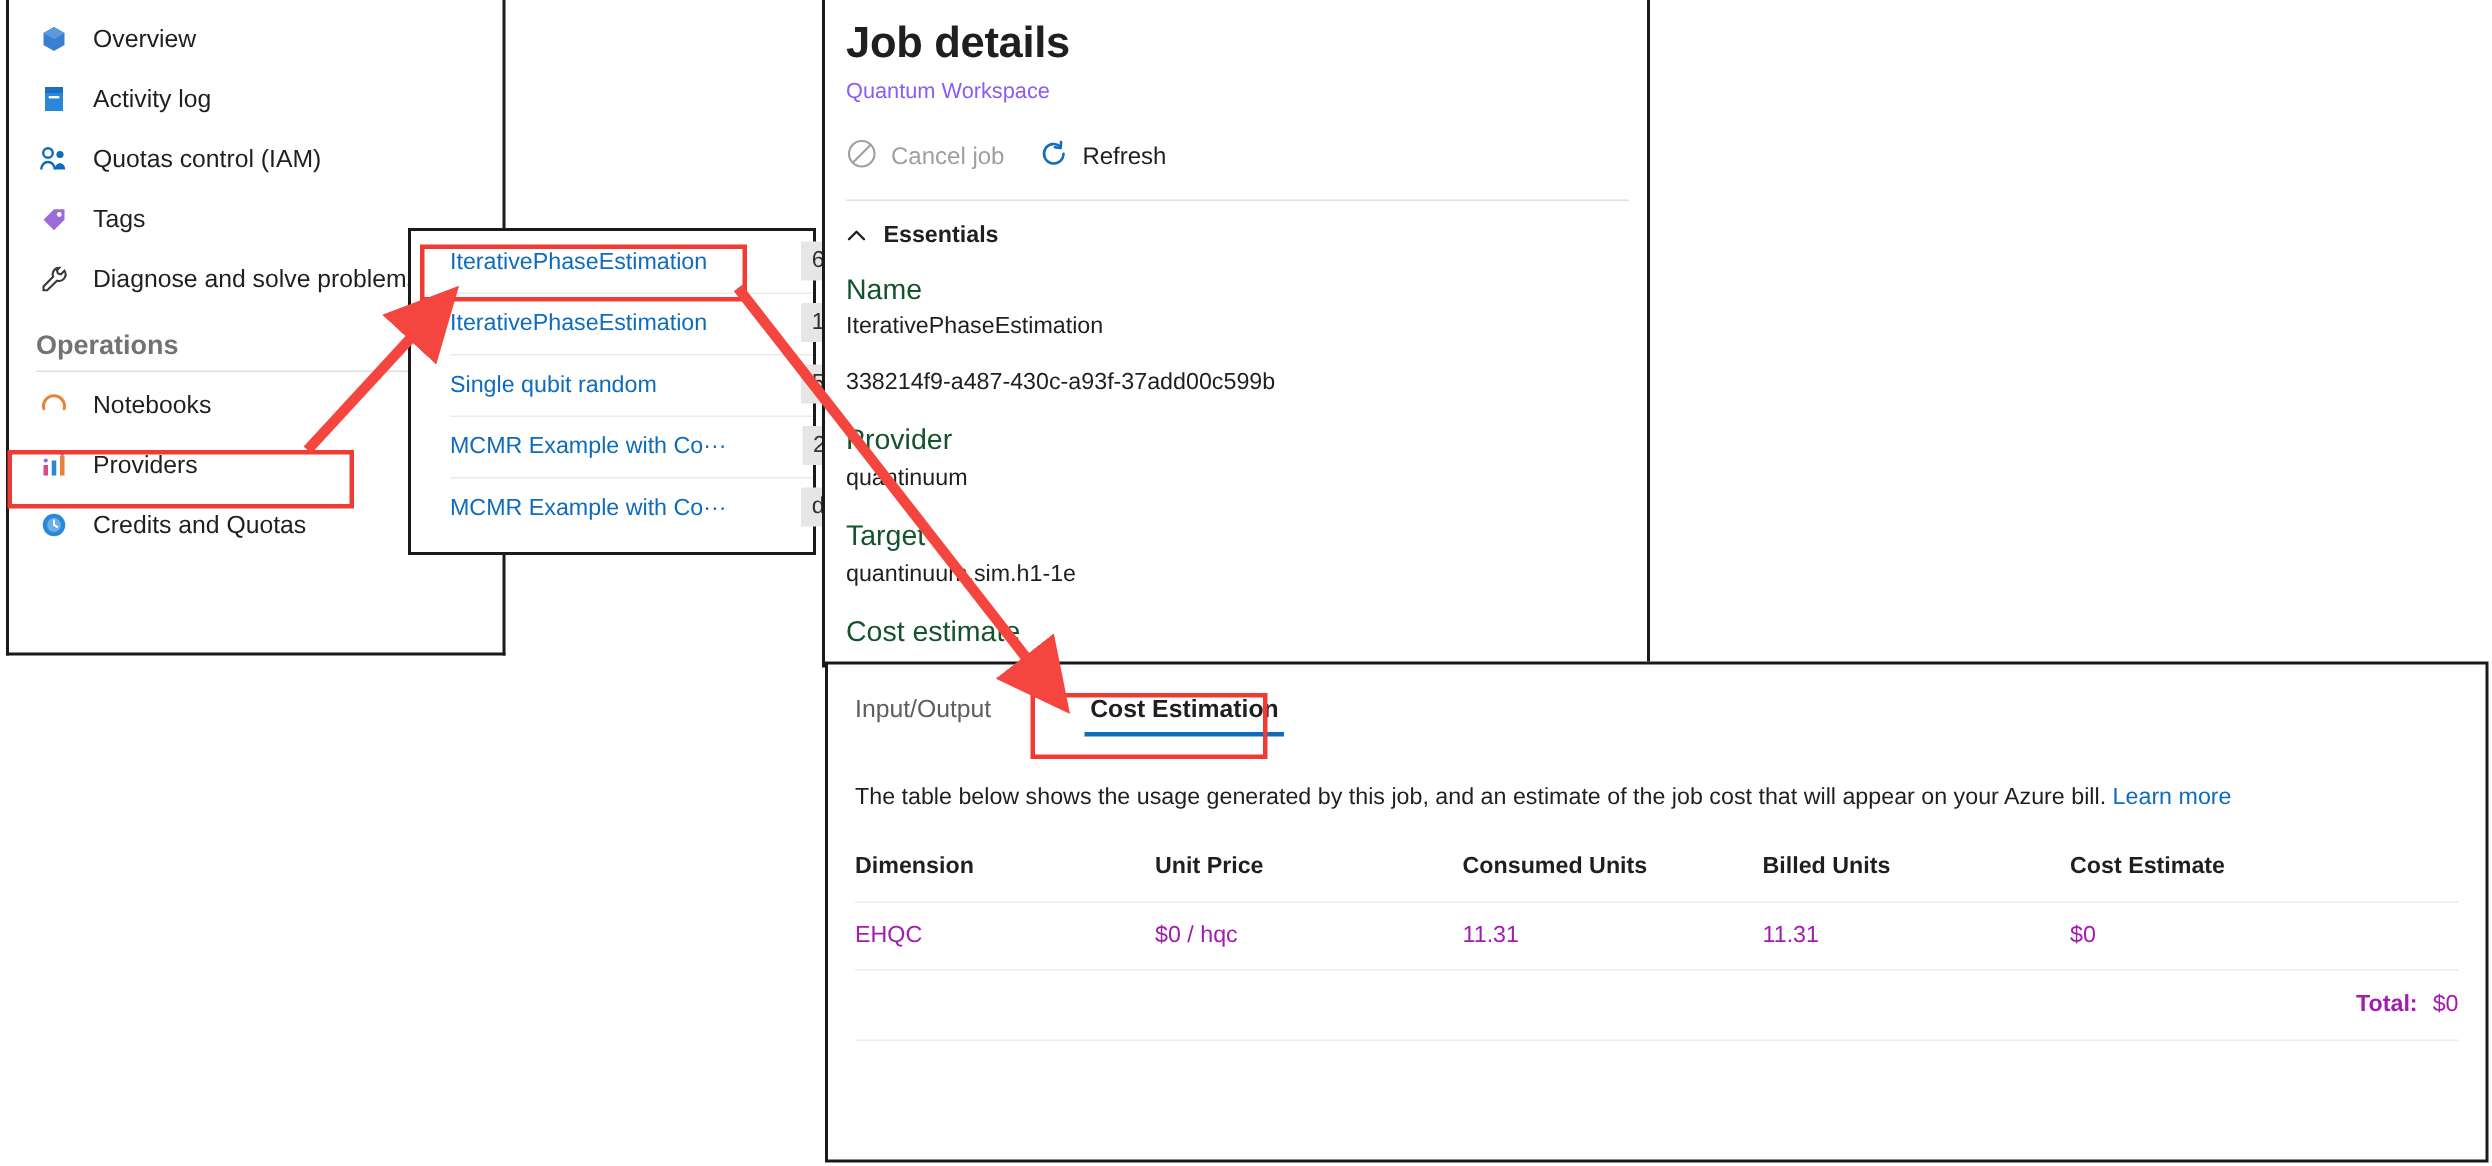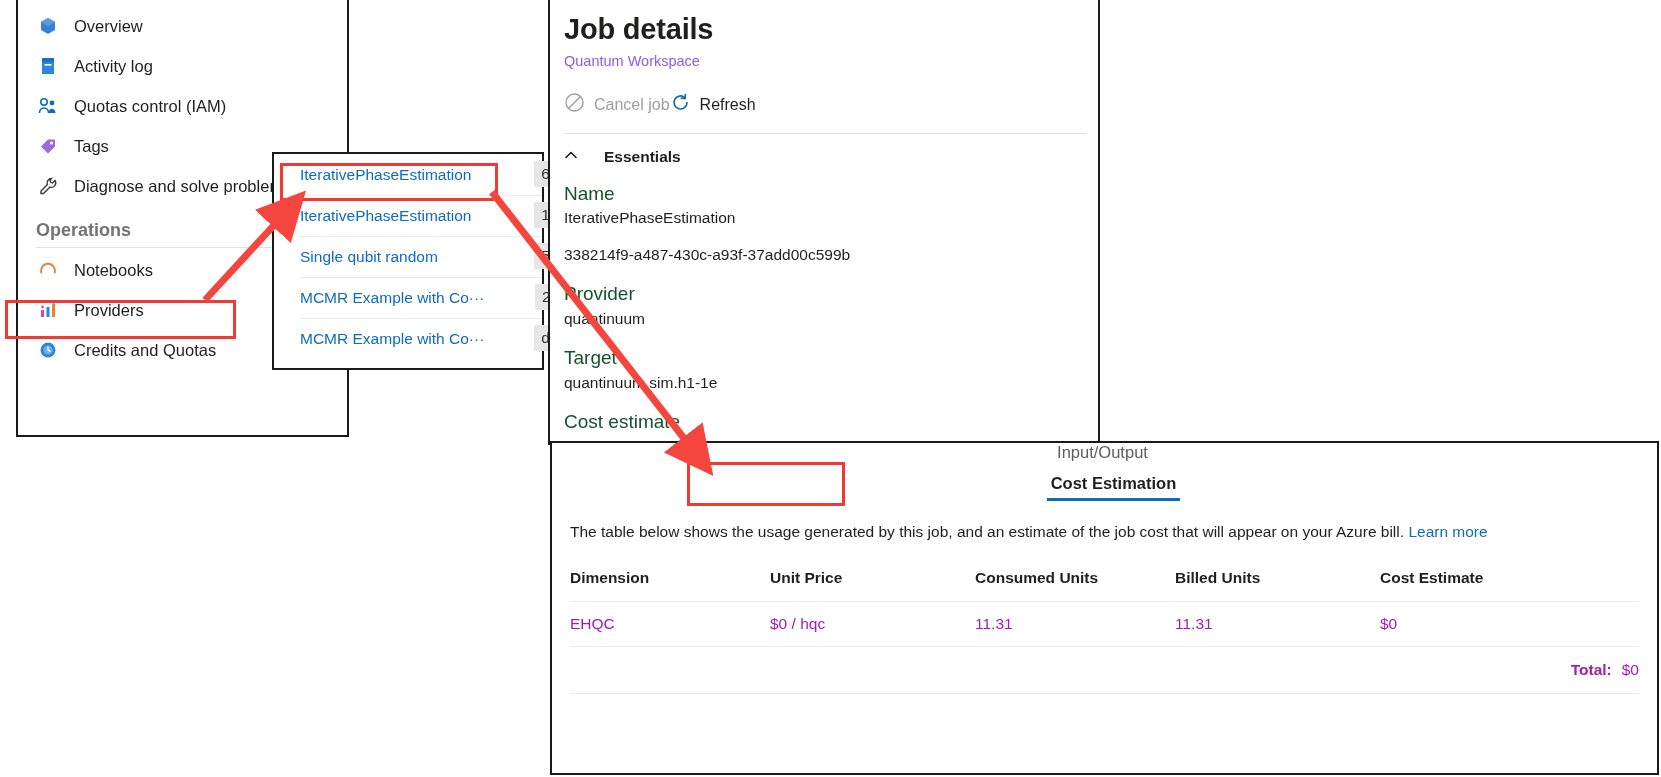--- a/index.html
+++ b/index.html
@@ -7,55 +7,55 @@
     width:1661px;height:777px;
     background:#ffffff;
     font-family:"Liberation Sans","DejaVu Sans",sans-serif;
     color:#201f1e;
     position:relative;
     overflow:hidden;
   }
   .panel{position:absolute;background:#ffffff;border:2px solid #1a1a1a;box-sizing:border-box;}
 
   
-  #sidebar-panel{left:16px;top:0px;width:333px;height:437px;border-top:none;}
+  #sidebar-panel{left:4px;top:0px;width:333px;height:437px;border-top:none;}
   .nav-list{padding:6px 0 0 0;}
   .nav-item{display:flex;align-items:center;height:40px;padding-left:18px;box-sizing:border-box;cursor:pointer;}
   .nav-item .ico{width:24px;height:24px;margin-right:14px;flex:0 0 24px;display:flex;align-items:center;justify-content:center;}
   .nav-item .lbl{font-size:16.5px;color:#201f1e;white-space:nowrap;}
   .nav-section{font-size:18px;font-weight:bold;padding:14px 0 6px 18px;color:#737373;}
   .nav-divider{height:1px;background:#e1dfdd;margin:0 14px 2px 18px;}
   .nav-item.selected{background:#edebe9;}
 
   
   #joblist-panel{left:272px;top:152px;width:272px;height:218px;}
   .job-row{display:flex;align-items:center;height:41px;padding:0 0 0 26px;box-sizing:border-box;position:relative;}
   .job-row + .job-row::before{content:"";position:absolute;left:26px;right:0;top:0;height:1px;background:#edebe9;}
   .job-name{font-size:15.5px;color:#0f6cbd;white-space:nowrap;cursor:pointer;}
   .job-id{position:absolute;right:-32px;top:7px;background:#e6e6e6;color:#323130;font-size:15.5px;padding:4px 7px;border-radius:1px;white-space:nowrap;}
 
   
   #details-panel{left:548px;top:-2px;width:552px;height:447px;}
   .jd-inner{padding:14px 0 0 14px;}
   .jd-title{font-size:29px;font-weight:bold;letter-spacing:-.2px;color:#201f1e;line-height:1.1;}
   .jd-sub{font-size:14.5px;color:#8b5cf6;margin-top:7px;}
-  .jd-cmdbar{display:flex;align-items:center;margin-top:22px;height:28px;}
+  .jd-cmdbar{display:flex;align-items:center;gap:22px;margin-top:22px;height:28px;}
   .cmd{display:flex;align-items:center;gap:9px;font-size:16px;cursor:pointer;}
   .cmd.disabled{color:#a19f9d;cursor:default;}
   .cmd .lbl2{white-space:nowrap;}
   .jd-hr{height:1px;background:#e1dfdd;margin:14px 12px 0 0;}
-  .jd-essentials{display:flex;gap:26px;margin-top:14px;font-size:15.5px;font-weight:bold;}
+  .jd-essentials{display:flex;align-items:center;gap:11px;margin-top:14px;font-size:15.5px;font-weight:bold;}
   .chev{display:inline-block;width:14px;height:14px;}
   .field{margin-top:14px;}
   .field .k{font-size:19px;color:#14532d;line-height:1.45;}
   .field .v{font-size:15.5px;color:#201f1e;line-height:1.45;}
 
   
   #cost-panel{left:550px;top:441px;width:1109px;height:334px;}
-  .tabs{display:flex;align-items:center;height:52px;padding-left:18px;gap:0px;flex-direction:column;}
+  .tabs{display:flex;align-items:flex-end;height:52px;padding-left:18px;gap:16px;}
   .tab{position:relative;font-size:16.5px;color:#605e5c;padding:0 22px 12px 0;cursor:pointer;white-space:nowrap;}
   .tab.active{color:#201f1e;font-weight:bold;padding-left:28px;padding-right:28px;}
   .tab.active .underline{position:absolute;left:24px;right:24px;bottom:4px;height:3px;background:#0f6cbd;}
   .cost-desc{font-size:15.5px;color:#201f1e;padding:28px 0 0 18px;white-space:nowrap;}
   .cost-desc a{color:#0f6cbd;text-decoration:none;}
   table.cost{width:calc(100% - 36px);margin:28px 0 0 18px;border-collapse:collapse;table-layout:fixed;}
   table.cost th{font-size:15.5px;font-weight:bold;text-align:left;color:#201f1e;padding:0 0 14px 0;}
   table.cost td{font-size:15.5px;color:#a21caf;padding:13px 0 13px 0;border-top:1px solid #edebe9;}
   table.cost tr.total td{border-top:1px solid #edebe9;border-bottom:1px solid #edebe9;text-align:right;padding-top:14px;padding-bottom:14px;}
   .total-lbl{font-weight:bold;margin-right:10px;}

